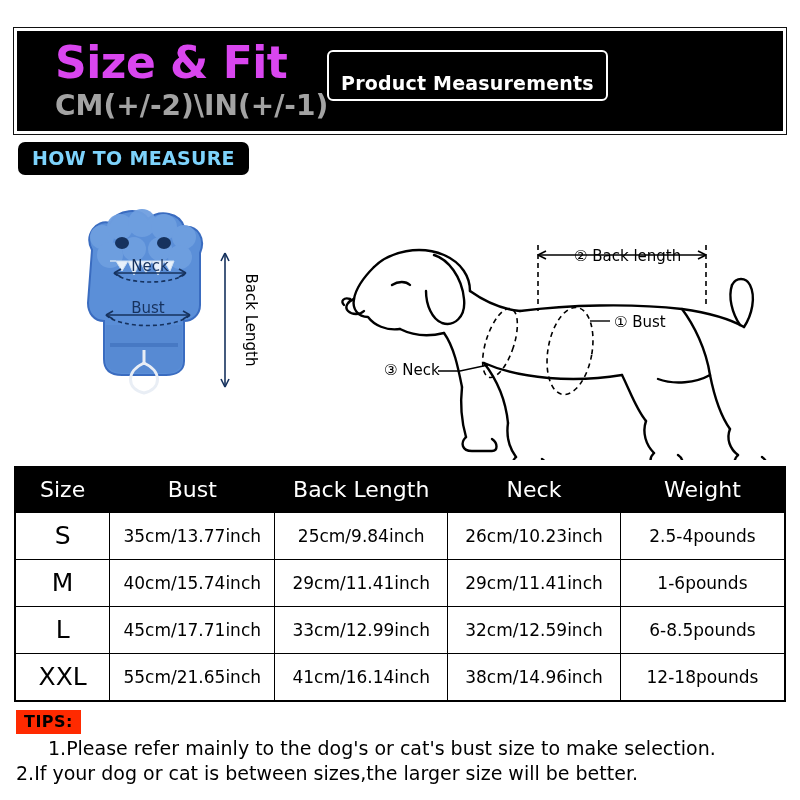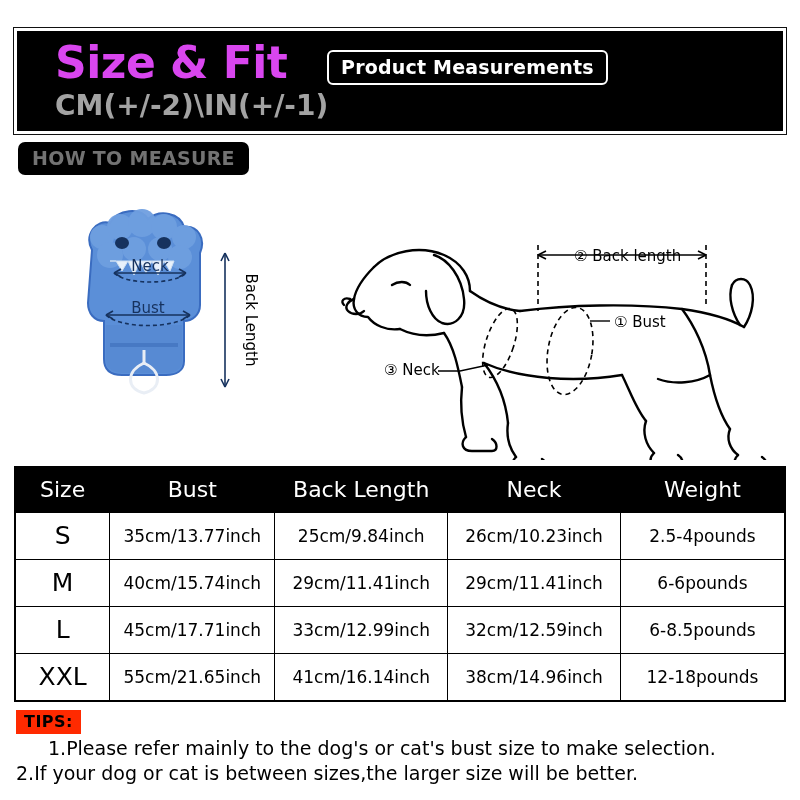--- a/index.html
+++ b/index.html
@@ -34,21 +34,21 @@
     left: 38px; top: 6px;
     font-size: 44px;
     font-weight: bold;
     color: #d946ef;
     letter-spacing: -0.5px;
     font-family: "DejaVu Sans", sans-serif;
   }
   .banner-chip {
     position: absolute;
     left: 310px; top: 19px;
-    padding: 4px 12px 5px 12px;
+    padding: 20px 12px 5px 12px;
     border: 2px solid #ffffff;
     border-radius: 6px;
     color: #ffffff;
     font-size: 19px;
     font-weight: bold;
     letter-spacing: 0.2px;
   }
   .banner-sub {
     position: absolute;
     left: 38px; top: 58px;
@@ -56,21 +56,21 @@
     font-weight: bold;
     color: #a3a3a3;
     letter-spacing: 0px;
   }
 
   
   .howto {
     position: absolute;
     left: 18px; top: 142px;
     background: #000000;
-    color: #737373;
+    color: #7dd3fc;
     font-size: 19px;
     font-weight: bold;
     padding: 5px 14px 6px 14px;
     border-radius: 7px;
     letter-spacing: 0.3px;
   }
 
   
   .illus {
     position: absolute;
@@ -308,21 +308,21 @@
           <td>35cm/13.77inch</td>
           <td>25cm/9.84inch</td>
           <td>26cm/10.23inch</td>
           <td>2.5-4pounds</td>
         </tr>
         <tr>
           <td class="size-cell">M</td>
           <td>40cm/15.74inch</td>
           <td>29cm/11.41inch</td>
           <td>29cm/11.41inch</td>
-          <td>6-6pounds</td>
+          <td>1-6pounds</td>
         </tr>
         <tr>
           <td class="size-cell">L</td>
           <td>45cm/17.71inch</td>
           <td>33cm/12.99inch</td>
           <td>32cm/12.59inch</td>
           <td>6-8.5pounds</td>
         </tr>
         <tr>
           <td class="size-cell">XXL</td>

